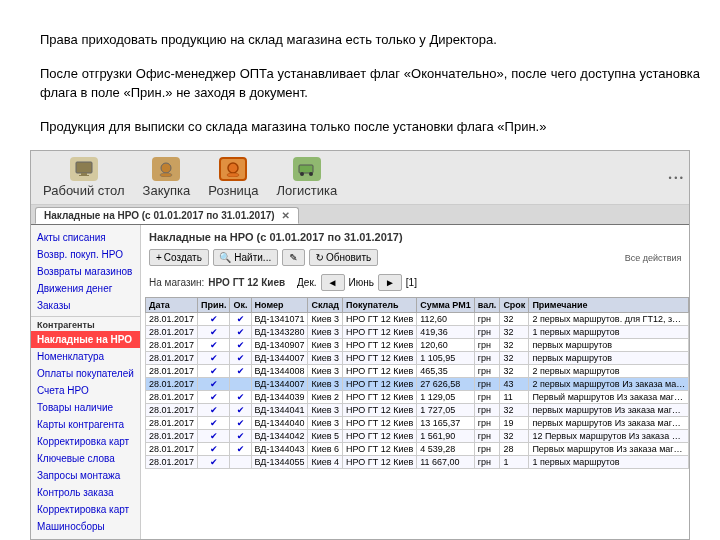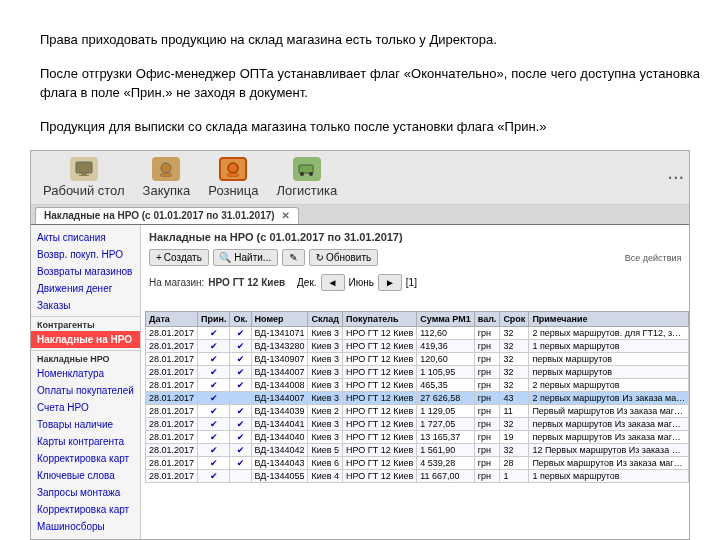--- a/index.html
+++ b/index.html
@@ -169,21 +169,21 @@
     }
     .action-btn .btn-icon {
       font-size: 10px;
     }
 
     .filter-bar {
       display: flex;
       align-items: center;
       gap: 4px;
       padding: 2px 4px;
-      margin-bottom: 18px;
+      margin-bottom: 4px;
       font-size: 10px;
     }
     .filter-label {
       font-size: 10px;
       color: #333;
     }
 
     
     .data-table {
       width: 100%;
@@ -296,21 +296,20 @@
         </div>
         <div class="sidebar-item">
           <span>Заказы</span>
         </div>
         <div class="sidebar-section-title">
           <span>Контрагенты</span>
         </div>
         <div class="sidebar-item active bold">
           <span>Накладные на НРО</span>
         </div>
-        <div class="sidebar-section-title">Накладные НРО</div>
         <div class="sidebar-item">
           <span>Номенклатура</span>
         </div>
         <div class="sidebar-item">
           <span>Оплаты покупателей</span>
         </div>
         <div class="sidebar-item">
           <span>Счета НРО</span>
         </div>
         <div class="sidebar-item">
@@ -320,20 +319,23 @@
           <span>Карты контрагента</span>
         </div>
         <div class="sidebar-item">
           <span>Корректировка карт</span>
         </div>
         <div class="sidebar-item">
           <span>Ключевые слова</span>
         </div>
         <div class="sidebar-item">
           <span>Запросы монтажа</span>
+        </div>
+        <div class="sidebar-item">
+          <span>Контроль заказа</span>
         </div>
         <div class="sidebar-item">
           <span>Корректировка карт</span>
         </div>
         <div class="sidebar-item">
           <span>Машиносборы</span>
         </div>
 
       </div>
 

